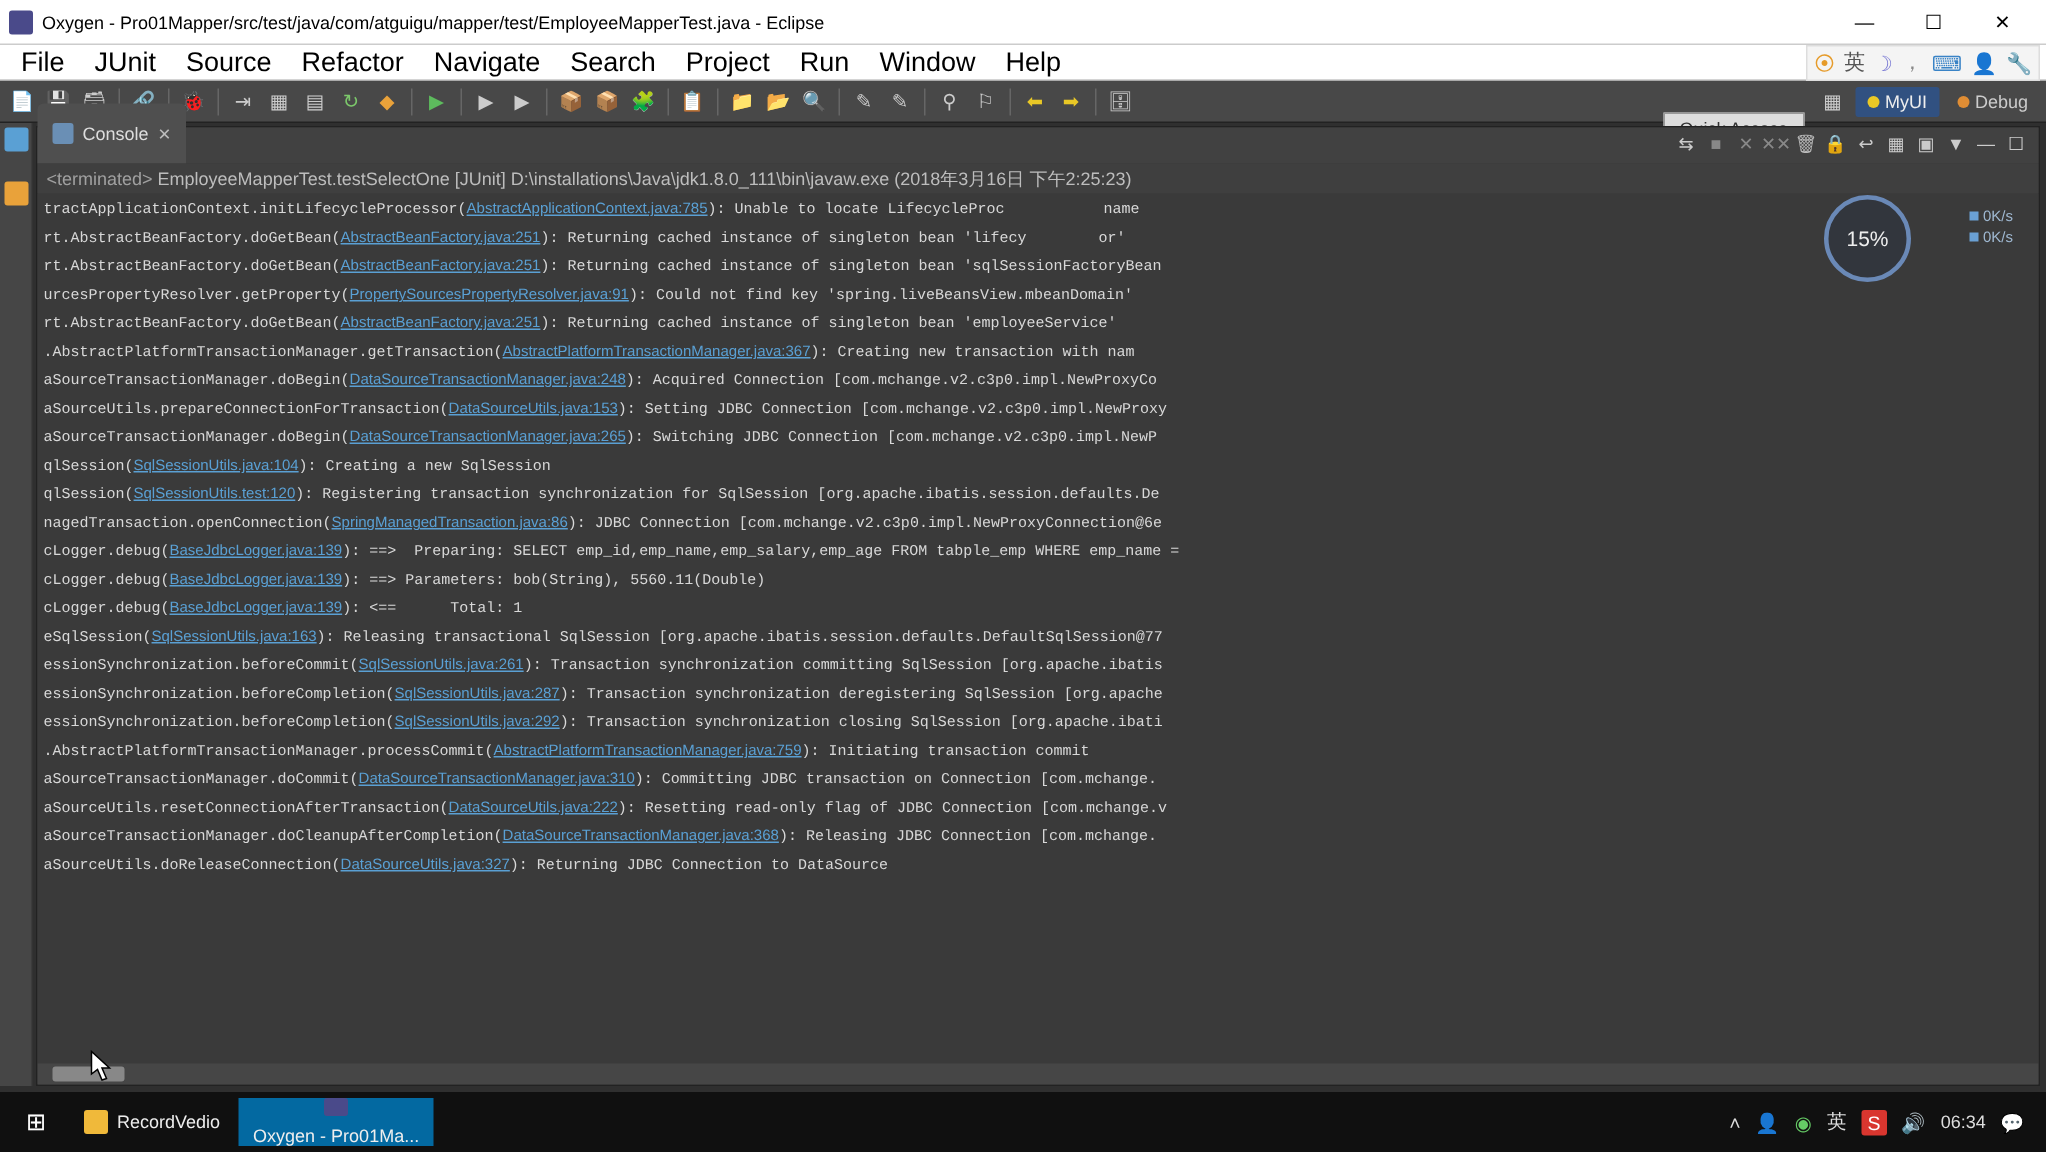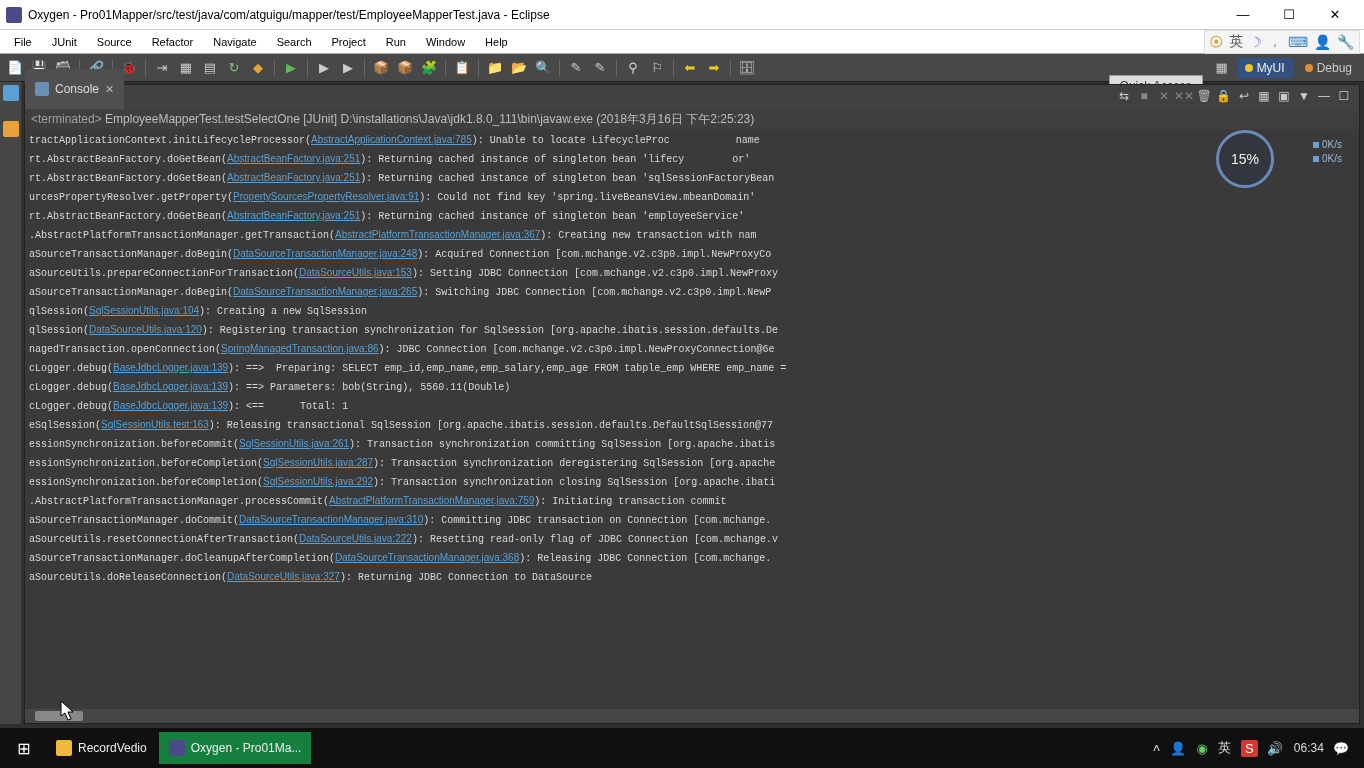--- a/index.html
+++ b/index.html
@@ -4,21 +4,21 @@
 <style>
 * { margin:0; padding:0; box-sizing:border-box; font-family:Tahoma,Arial,sans-serif; }
 body { background:#2f2f2f; color:#ccc; font-size:12px; overflow:hidden; width:1364px; height:768px; position:relative; }
 
 .titlebar { height:30px; background:#fff; color:#000; display:flex; align-items:center; padding:0 6px; border-bottom:1px solid #ccc; }
 .titlebar .icon-app { width:16px; height:16px; background:#4a4a8a; border-radius:2px; margin-right:6px; }
 .titlebar .title { flex:1; font-size:12px; }
 .titlebar .winbtn { width:46px; height:30px; display:flex; align-items:center; justify-content:center; font-size:13px; color:#000; cursor:default; }
 
 .menubar { height:24px; background:#fff; color:#000; display:flex; align-items:center; padding:0 4px; border-bottom:1px solid #aaa; }
-.menubar .menu { padding:3px 10px; font-size:11px; }
+.menubar .menu { padding:3px 10px; font-size:18px; }
 .menubar .floatbox { margin-left:auto; display:flex; align-items:center; background:#f4f4f4; border:1px solid #ddd; padding:2px 4px; gap:6px;}
 .menubar .floatbox span{font-size:14px;}
 
 .toolbar { height:28px; background:#484848; border-bottom:1px solid #222; display:flex; align-items:center; padding:0 4px; gap:2px; }
 .toolbar .tbtn { width:22px; height:22px; display:flex; align-items:center; justify-content:center; font-size:13px; border-radius:2px;}
 .toolbar .sep { width:1px; height:18px; background:#666; margin:0 3px;}
 .toolbar .quickaccess { margin-left:auto; background:#ddd; color:#333; padding:3px 10px; border:1px solid #999; font-size:12px;margin-top:36px;}
 .toolbar .persp { display:flex; align-items:center; gap:4px; margin-left:6px;}
 .toolbar .persp-btn { padding:3px 8px; color:#ccc; font-size:12px; display:flex; align-items:center; gap:4px;}
 .toolbar .myui{ background:#315181; color:#eee; border-radius:2px;}
@@ -49,21 +49,21 @@
 
 .overlay-circle { position:absolute; right:90px; top:130px; width:58px; height:58px; border:3px solid #6a89b7; border-radius:50%; display:flex; align-items:center; justify-content:center; color:#eee; font-size:14px; background:rgba(40,50,68,0.4);}
 .overlay-net { position:absolute; right:22px; top:138px; font-size:10px; color:#9fb8d1; text-align:right; line-height:14px;}
 .overlay-net .bar{display:inline-block;width:6px;height:6px;background:#6aa0d4;margin-right:3px;vertical-align:middle;}
 
 .resize-handle{ position:absolute; left:50%; bottom:24px; width:34px; height:6px; color:#888; font-size:10px; letter-spacing:2px; text-align:center;}
 
 .taskbar { position:absolute; left:0; right:0; bottom:0; height:40px; background:#101010; display:flex; align-items:center; padding:0 4px; gap:2px;}
 .taskbar .start{ width:40px; height:40px; display:flex; align-items:center; justify-content:center; color:#fff; font-size:16px;}
 .taskbar .task{ height:32px; display:flex; align-items:center; gap:6px; padding:0 10px; color:#eee; font-size:12px; max-width:170px;}
-.taskbar .task.active{ background:#15803d;}
+.taskbar .task.active{ background:#0369a1;flex-direction:column;}
 .taskbar .task .ticon{width:16px;height:16px;border-radius:2px;}
 .taskbar .tray{ margin-left:auto; display:flex; align-items:center; gap:10px; color:#ddd; font-size:12px; padding-right:10px;}
 .taskbar .tray .ic{font-size:13px;}
 .taskbar .tray .time{font-size:12px;}
 
 .cursor-arrow{position:absolute;left:60px;bottom:46px;width:16px;height:22px;}
 .cursor-arrow svg{width:16px;height:22px;}
 </style>
 </head>
 <body>
@@ -187,26 +187,26 @@
     <pre id="console-pre">tractApplicationContext.initLifecycleProcessor(<span class="lnk">AbstractApplicationContext.java:785</span>): Unable to locate LifecycleProc           name
 rt.AbstractBeanFactory.doGetBean(<span class="lnk">AbstractBeanFactory.java:251</span>): Returning cached instance of singleton bean 'lifecy        or'
 rt.AbstractBeanFactory.doGetBean(<span class="lnk">AbstractBeanFactory.java:251</span>): Returning cached instance of singleton bean 'sqlSessionFactoryBean
 urcesPropertyResolver.getProperty(<span class="lnk">PropertySourcesPropertyResolver.java:91</span>): Could not find key 'spring.liveBeansView.mbeanDomain'
 rt.AbstractBeanFactory.doGetBean(<span class="lnk">AbstractBeanFactory.java:251</span>): Returning cached instance of singleton bean 'employeeService'
 .AbstractPlatformTransactionManager.getTransaction(<span class="lnk">AbstractPlatformTransactionManager.java:367</span>): Creating new transaction with nam
 aSourceTransactionManager.doBegin(<span class="lnk">DataSourceTransactionManager.java:248</span>): Acquired Connection [com.mchange.v2.c3p0.impl.NewProxyCo
 aSourceUtils.prepareConnectionForTransaction(<span class="lnk">DataSourceUtils.java:153</span>): Setting JDBC Connection [com.mchange.v2.c3p0.impl.NewProxy
 aSourceTransactionManager.doBegin(<span class="lnk">DataSourceTransactionManager.java:265</span>): Switching JDBC Connection [com.mchange.v2.c3p0.impl.NewP
 qlSession(<span class="lnk">SqlSessionUtils.java:104</span>): Creating a new SqlSession
-qlSession(<span class="lnk">DataSourceUtils.java:120</span>): Registering transaction synchronization for SqlSession [org.apache.ibatis.session.defaults.De
+qlSession(<span class="lnk">SqlSessionUtils.test:120</span>): Registering transaction synchronization for SqlSession [org.apache.ibatis.session.defaults.De
 nagedTransaction.openConnection(<span class="lnk">SpringManagedTransaction.java:86</span>): JDBC Connection [com.mchange.v2.c3p0.impl.NewProxyConnection@6e
 cLogger.debug(<span class="lnk">BaseJdbcLogger.java:139</span>): ==&gt;  Preparing: SELECT emp_id,emp_name,emp_salary,emp_age FROM tabple_emp WHERE emp_name = 
 cLogger.debug(<span class="lnk">BaseJdbcLogger.java:139</span>): ==&gt; Parameters: bob(String), 5560.11(Double)
 cLogger.debug(<span class="lnk">BaseJdbcLogger.java:139</span>): &lt;==      Total: 1
-eSqlSession(<span class="lnk">SqlSessionUtils.test:163</span>): Releasing transactional SqlSession [org.apache.ibatis.session.defaults.DefaultSqlSession@77
+eSqlSession(<span class="lnk">SqlSessionUtils.java:163</span>): Releasing transactional SqlSession [org.apache.ibatis.session.defaults.DefaultSqlSession@77
 essionSynchronization.beforeCommit(<span class="lnk">SqlSessionUtils.java:261</span>): Transaction synchronization committing SqlSession [org.apache.ibatis
 essionSynchronization.beforeCompletion(<span class="lnk">SqlSessionUtils.java:287</span>): Transaction synchronization deregistering SqlSession [org.apache
 essionSynchronization.beforeCompletion(<span class="lnk">SqlSessionUtils.java:292</span>): Transaction synchronization closing SqlSession [org.apache.ibati
 .AbstractPlatformTransactionManager.processCommit(<span class="lnk">AbstractPlatformTransactionManager.java:759</span>): Initiating transaction commit
 aSourceTransactionManager.doCommit(<span class="lnk">DataSourceTransactionManager.java:310</span>): Committing JDBC transaction on Connection [com.mchange.
 aSourceUtils.resetConnectionAfterTransaction(<span class="lnk">DataSourceUtils.java:222</span>): Resetting read-only flag of JDBC Connection [com.mchange.v
 aSourceTransactionManager.doCleanupAfterCompletion(<span class="lnk">DataSourceTransactionManager.java:368</span>): Releasing JDBC Connection [com.mchange.
 aSourceUtils.doReleaseConnection(<span class="lnk">DataSourceUtils.java:327</span>): Returning JDBC Connection to DataSource
 </pre>
     <div class="hscroll">

